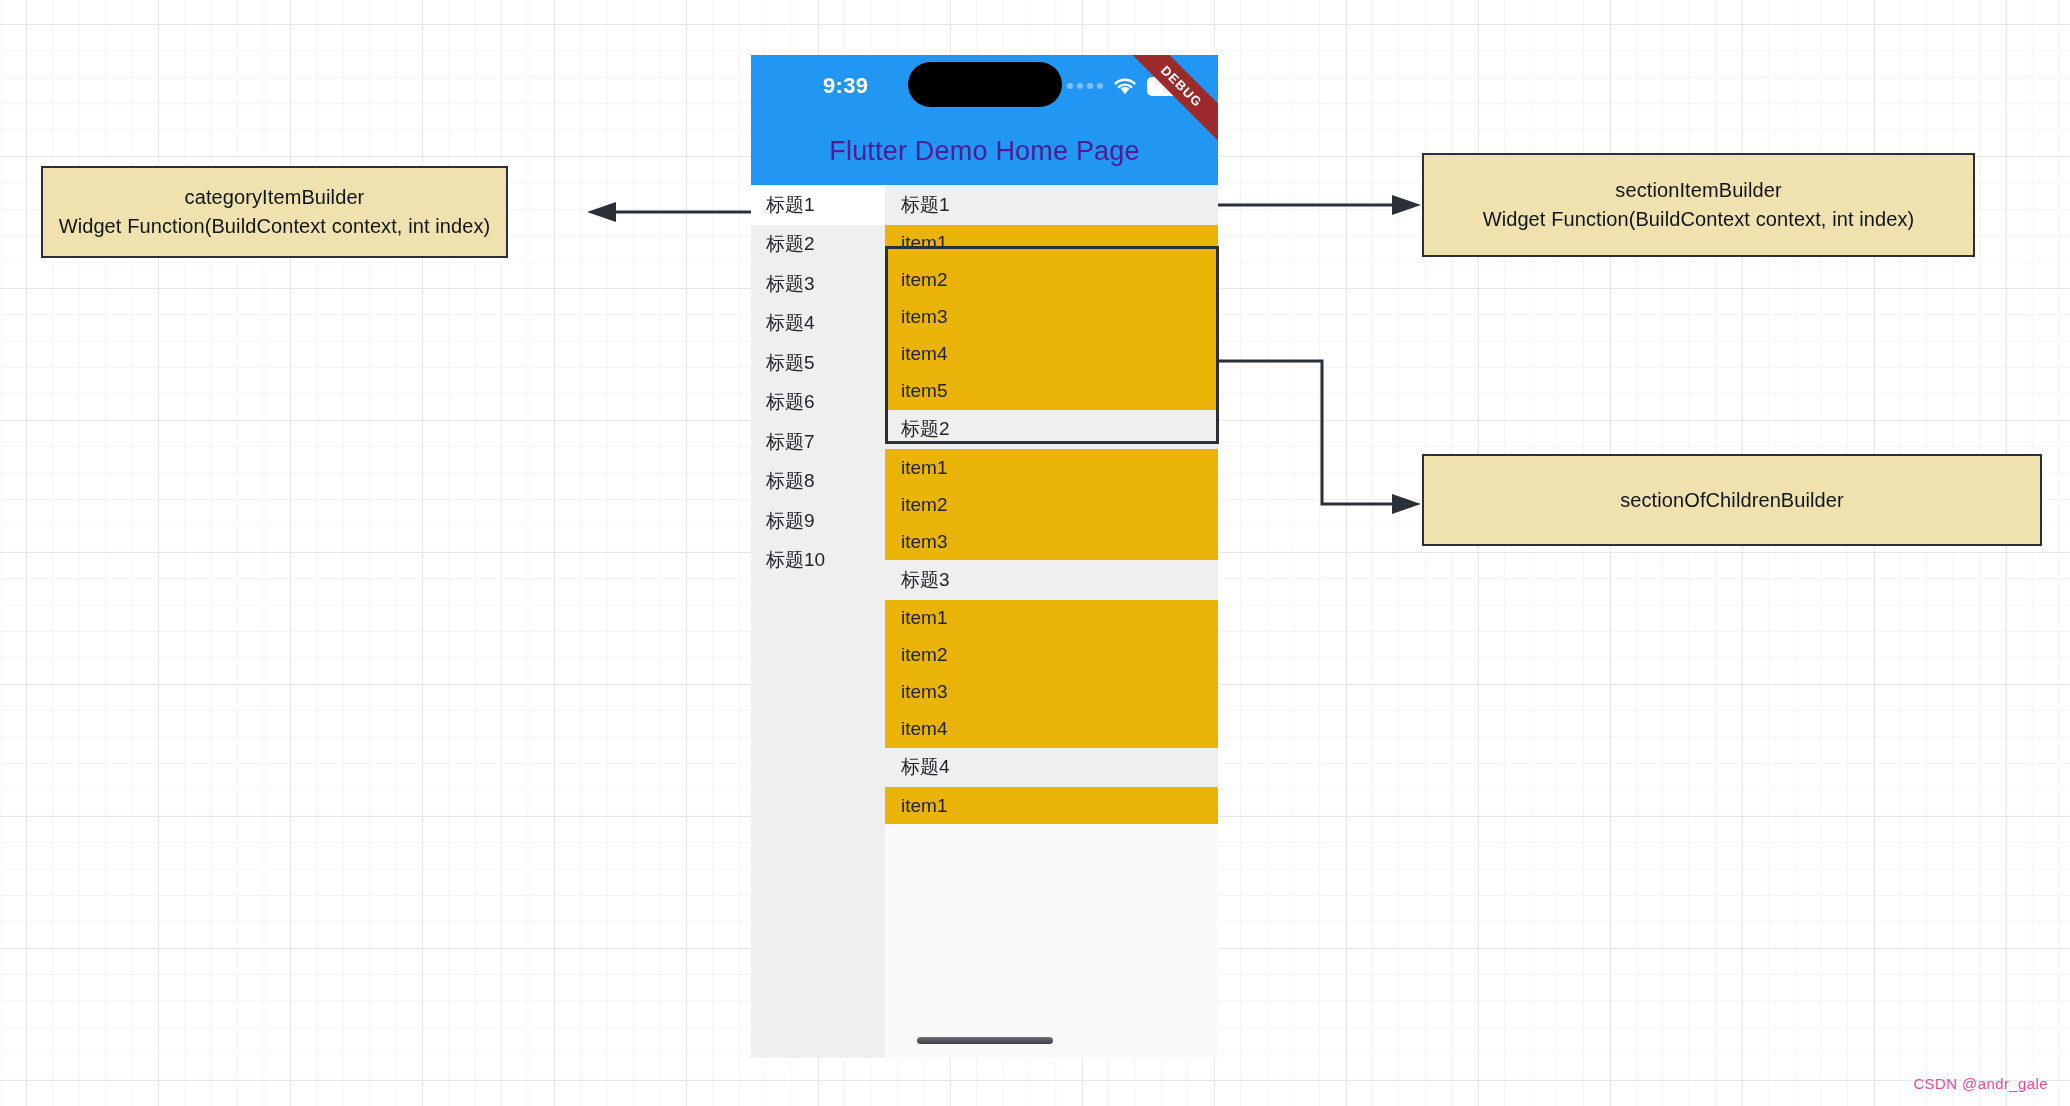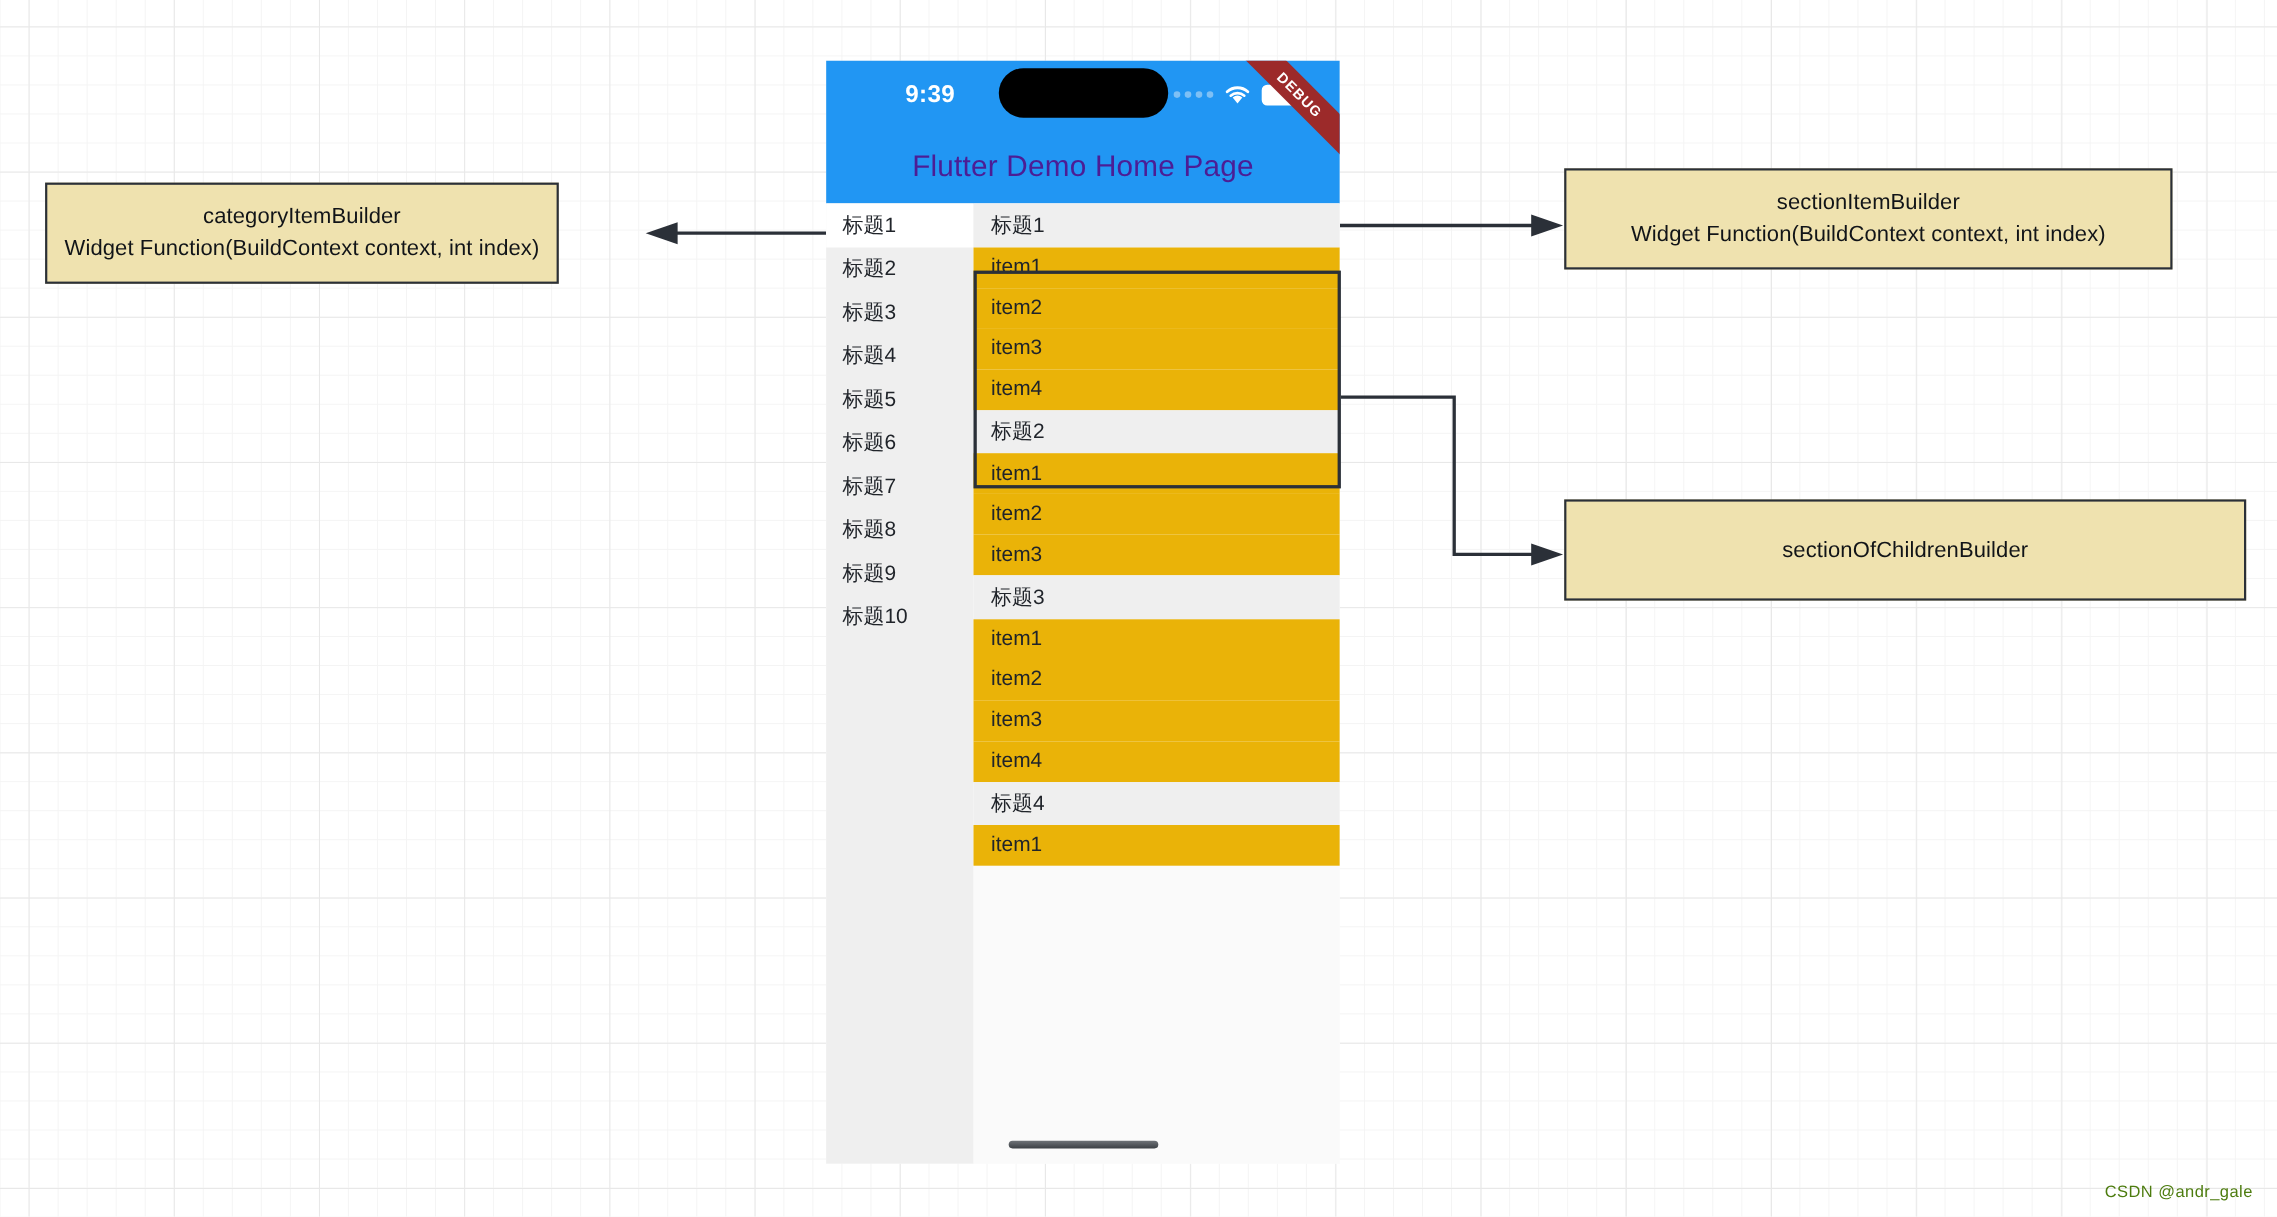--- a/index.html
+++ b/index.html
@@ -33,21 +33,21 @@
     color:#111418;
     font-size:20px;
     line-height:1.45;
     text-align:center;
     letter-spacing:.1px;
   }
   .note .l1{white-space:nowrap;}
   .note .l2{white-space:nowrap;}
 
   #note-category{left:41px;top:166px;width:467px;height:92px;}
-  #note-section{left:1422px;top:153px;width:553px;height:92px;}
+  #note-section{left:1422px;top:153px;width:553px;height:104px;}
   #note-children{left:1422px;top:454px;width:620px;height:92px;}
 
   
   .conn{position:absolute;}
   svg{display:block;overflow:visible;}
 
   
   #phone{
     position:absolute;left:751px;top:55px;width:467px;height:1003px;
     background:#fafafa;overflow:hidden;
@@ -131,21 +131,21 @@
   
   #highlight-rect{
     position:absolute;
     left:885px;top:246px;width:334px;height:198px;
     border:3px solid #2b3038;box-sizing:border-box;
     pointer-events:none;
   }
 
   #watermark{
     position:absolute;right:22px;bottom:14px;
-    color:#4d7c0f;font-size:15px;letter-spacing:.4px;
+    color:#ec4899;font-size:15px;letter-spacing:.4px;
   }
 </style>
 </head>
 <body>
 
 <div class="stage">
 
   <div class="note" id="note-category">
     <div class="l1">categoryItemBuilder</div>
     <div class="l2">Widget Function(BuildContext context, int index)</div>
@@ -252,20 +252,23 @@
           </div>
           <div class="sec-item">
             <span>item2</span>
           </div>
           <div class="sec-item">
             <span>item3</span>
           </div>
           <div class="sec-item">
             <span>item4</span>
           </div>
+          <div class="sec-item">
+            <span>item5</span>
+          </div>
           <div class="sec-head">
             <span>标题2</span>
           </div>
           <div class="sec-item">
             <span>item1</span>
           </div>
           <div class="sec-item">
             <span>item2</span>
           </div>
           <div class="sec-item">

